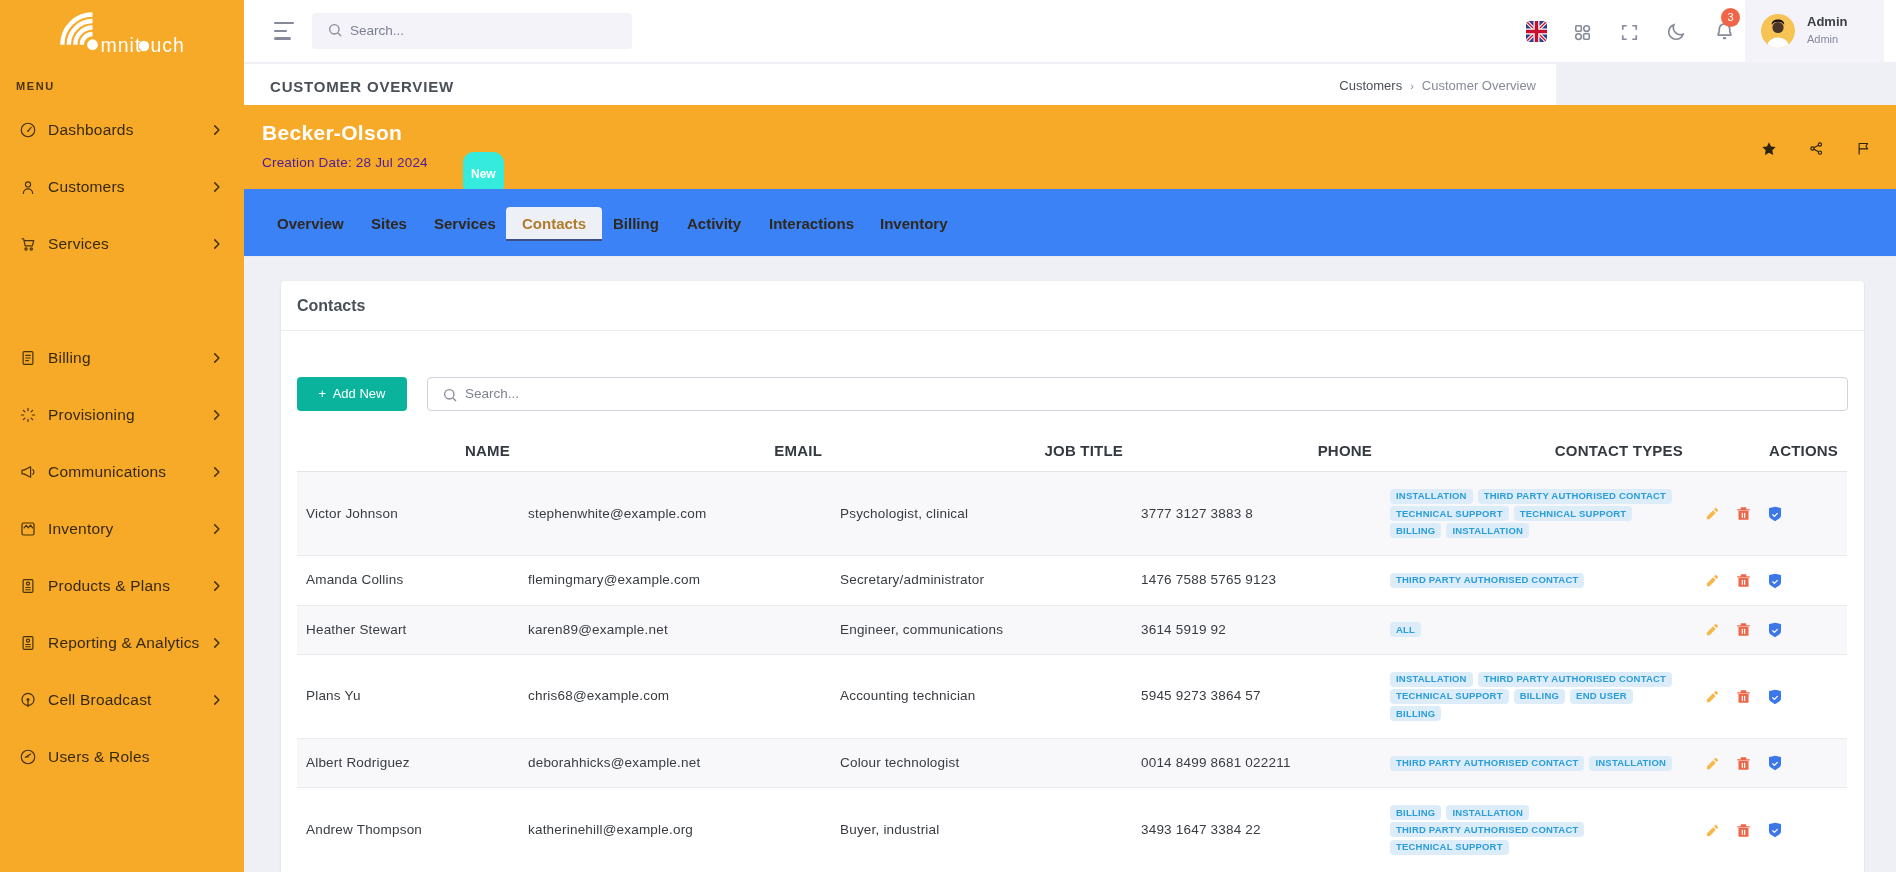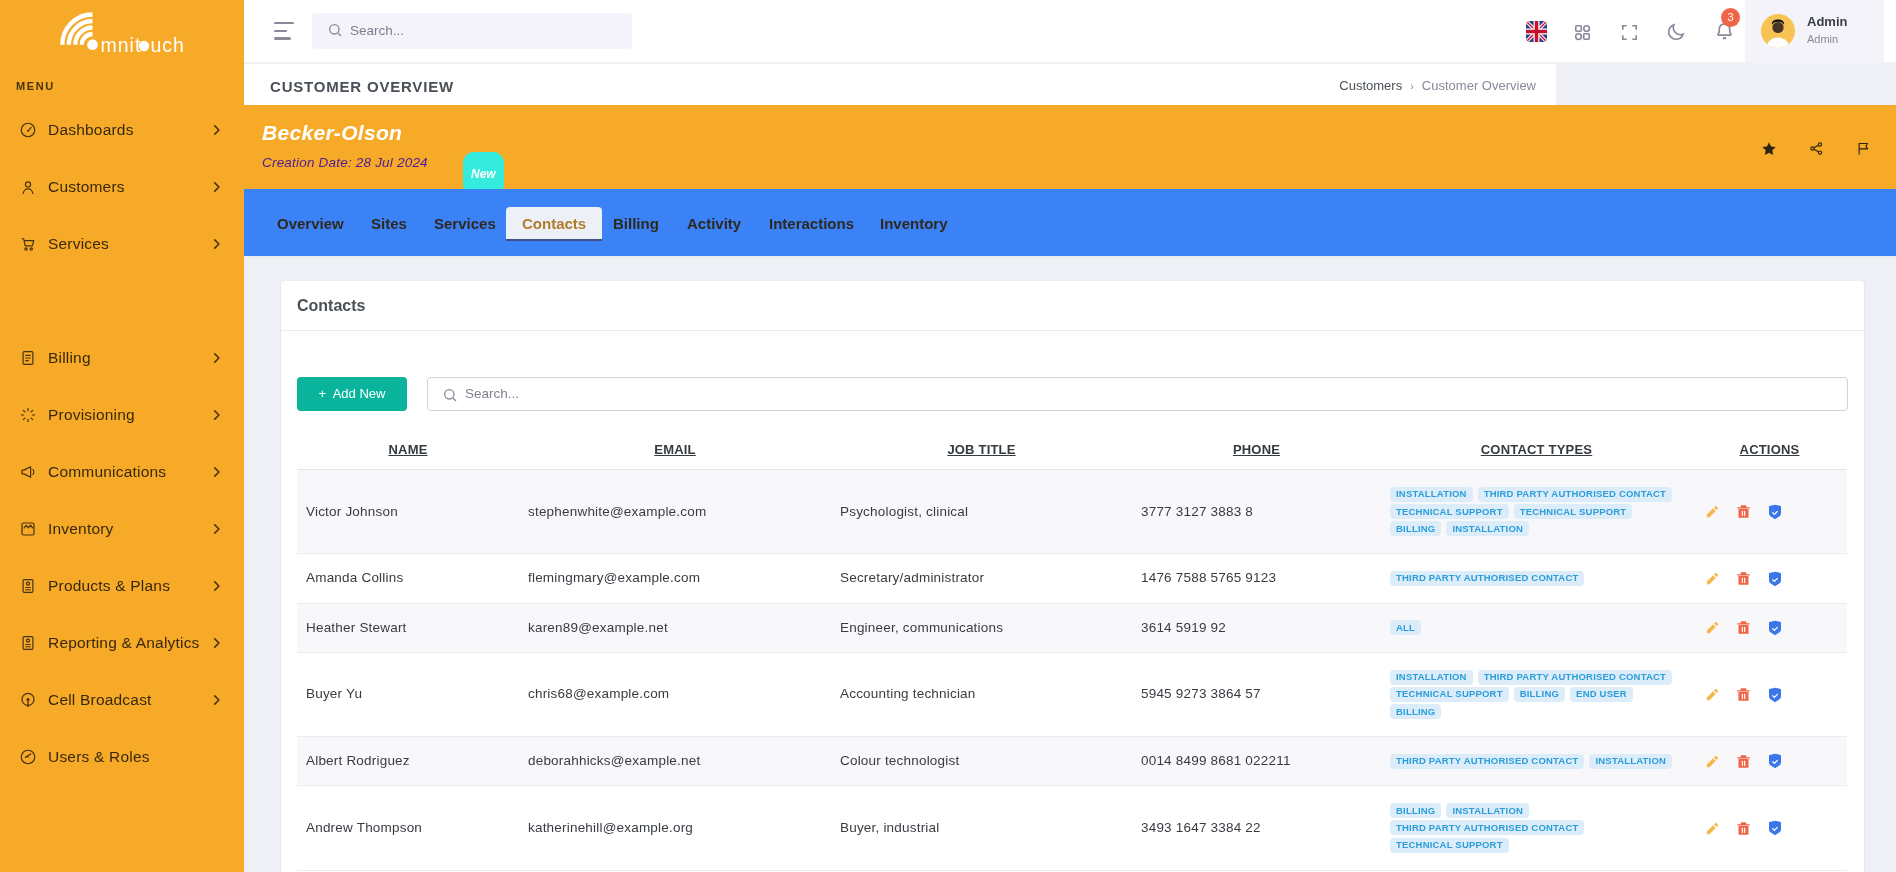--- a/index.html
+++ b/index.html
@@ -31,42 +31,42 @@
 #badge3 { position:absolute; left:1477px; top:8px; width:19px; height:19px; background:#f06548; border-radius:50%; color:#fff; font-size:11px; text-align:center; line-height:19px; }
 
 
 #titlerow { position:absolute; left:244px; top:64px; width:1312px; height:41px; background:#fff; }
 #ptitle { position:absolute; left:26px; top:14px; font-size:15px; font-weight:bold; color:#495057; letter-spacing:.8px; }
 #crumbs { position:absolute; right:20px; top:14px; font-size:13px; color:#495057; }
 #crumbs .sep { color:#878a99; padding:0 8px; font-size:11px; }
 #crumbs .muted { color:#878a99; }
 
 
-#banner { position:absolute; left:244px; top:105px; width:1652px; height:84px; background:#f7a928;font-style:italic; }
+#banner { position:absolute; left:244px; top:105px; width:1652px; height:84px; background:#f7a928; }
 #bname { position:absolute; left:18px; top:16px; font-size:21px; font-weight:bold; color:#fff; letter-spacing:.3px; }
 #bdate { position:absolute; left:18px; top:50px; font-size:13.5px; color:#4c1d95; letter-spacing:.2px; }
 #bnew { position:absolute; left:219px; top:47px; background:#35ebdd; color:#fff; font-size:12px; font-weight:bold; padding:15px 8px; border-radius:11px; }
 .bico { position:absolute; top:36px; }
 
 
 #tabsrow { position:absolute; left:244px; top:189px; width:1652px; height:68px; background:#3b82f6; border-bottom:1px solid #e9ebec; }
 .tab { position:absolute; top:18px; height:34px; line-height:34px; font-size:15px; font-weight:bold; color:#2f281e; }
 .tab.active { color:#b07c2a; background:#eef0f7; border-radius:4px 4px 0 0; padding:0 16px; border-bottom:2.5px solid #3d5086; }
 
 
 #card { position:absolute; left:281px; top:281px; width:1583px; height:600px; background:#fff; border-radius:4px; box-shadow:0 1px 2px rgba(56,65,74,.15); }
 #cardhead { position:absolute; left:0; top:0; width:100%; height:50px; border-bottom:1px solid #e9ebec; }
 #cardtitle { position:absolute; left:16px; top:16px; font-size:16px; font-weight:bold; color:#495057; }
 #addnew { position:absolute; left:16px; top:96px; width:110px; height:34px; background:#0ab39c; border-radius:4px; color:#fff; font-size:13px; text-align:center; line-height:34px; }
 #csearch { position:absolute; left:146px; top:96px; width:1421px; height:34px; border:1px solid #ced4da; border-radius:4px; background:#fff; }
 #csearch .ph { position:absolute; left:37px; top:8px; font-size:13.5px; color:#80838f; }
 
 
 table { border-collapse:collapse; table-layout:fixed; width:1550px; position:absolute; left:16px; top:157px; font-size:13px; color:#383c41; }
-th { text-align:center; font-size:13px; font-weight:bold; color:#343a40; padding:4px 9px 12px 9px; border-bottom:1px solid #e1e4e8; letter-spacing:.2px;text-decoration:underline; }
+th { text-align:right; font-size:15px; font-weight:bold; color:#343a40; padding:4px 9px 12px 9px; border-bottom:1px solid #e1e4e8; letter-spacing:.2px; }
 td { padding:15.5px 9px; border-bottom:1px solid #e9ebec; vertical-align:middle; line-height:16px; font-size:13.5px; letter-spacing:.2px; }
 tr.stripe { background:#f8f8fb; }
 .chips { line-height:1; }
 .chip { display:inline-block; background:#dcedf9; color:#2b9dda; font-size:9.5px; font-weight:bold; letter-spacing:.2px; padding:2.5px 6px 3px; border-radius:4px; margin:1.2px 5px 1.2px 0; white-space:nowrap; }
 .acts svg { margin-right:16px; vertical-align:middle; }
 </style>
 </head>
 <body>
 
 <svg width="0" height="0" style="position:absolute">
@@ -408,21 +408,21 @@
         <td class="chips"><span class="chip">ALL</span></td>
         <td class="acts" style="padding-left:13px"><svg width="15" height="15" viewBox="0 0 24 24">
               <use href="#i-pen"></use>
             </svg><svg width="15" height="15" viewBox="0 0 24 24">
               <use href="#i-del"></use>
             </svg><svg width="16" height="16" viewBox="0 0 24 24">
               <use href="#i-shield"></use>
             </svg></td>
       </tr>
       <tr>
-        <td>Buyer Yu</td>
+        <td>Plans Yu</td>
           <td>chris68@example.com</td>
           <td>Accounting technician</td>
           <td>5945 9273 3864 57</td>
         <td class="chips"><span class="chip">INSTALLATION</span><span class="chip">THIRD PARTY AUTHORISED CONTACT</span><span class="chip">TECHNICAL SUPPORT</span><span class="chip">BILLING</span><span class="chip">END USER</span><span class="chip">BILLING</span></td>
         <td class="acts" style="padding-left:13px"><svg width="15" height="15" viewBox="0 0 24 24">
               <use href="#i-pen"></use>
             </svg><svg width="15" height="15" viewBox="0 0 24 24">
               <use href="#i-del"></use>
             </svg><svg width="16" height="16" viewBox="0 0 24 24">
               <use href="#i-shield"></use>

